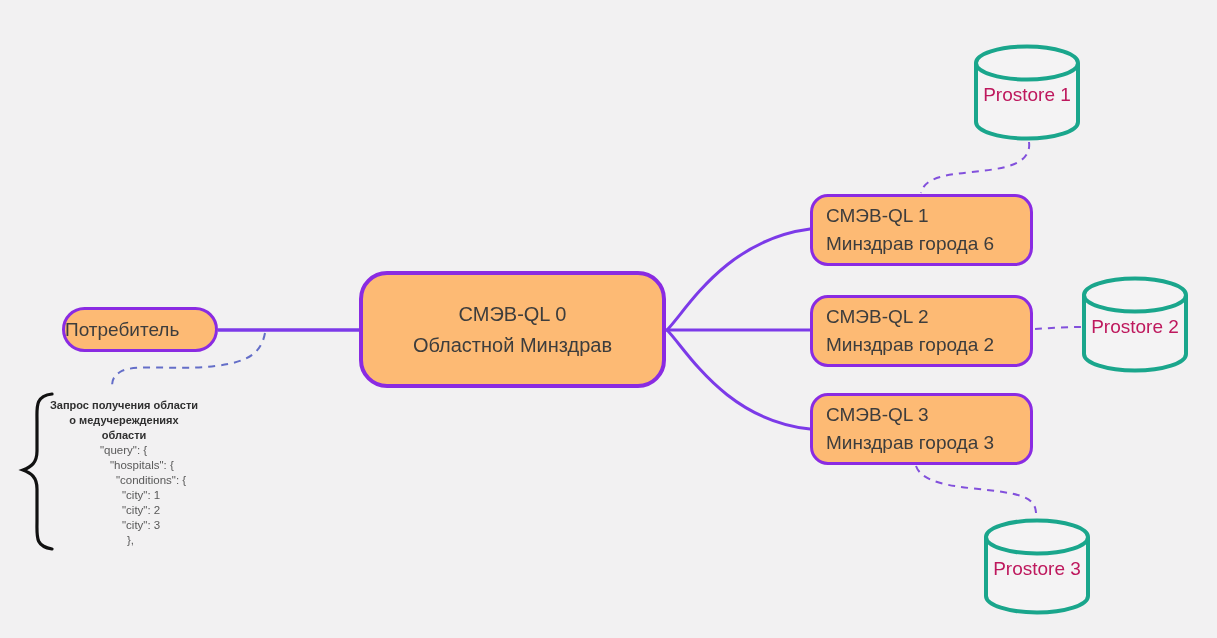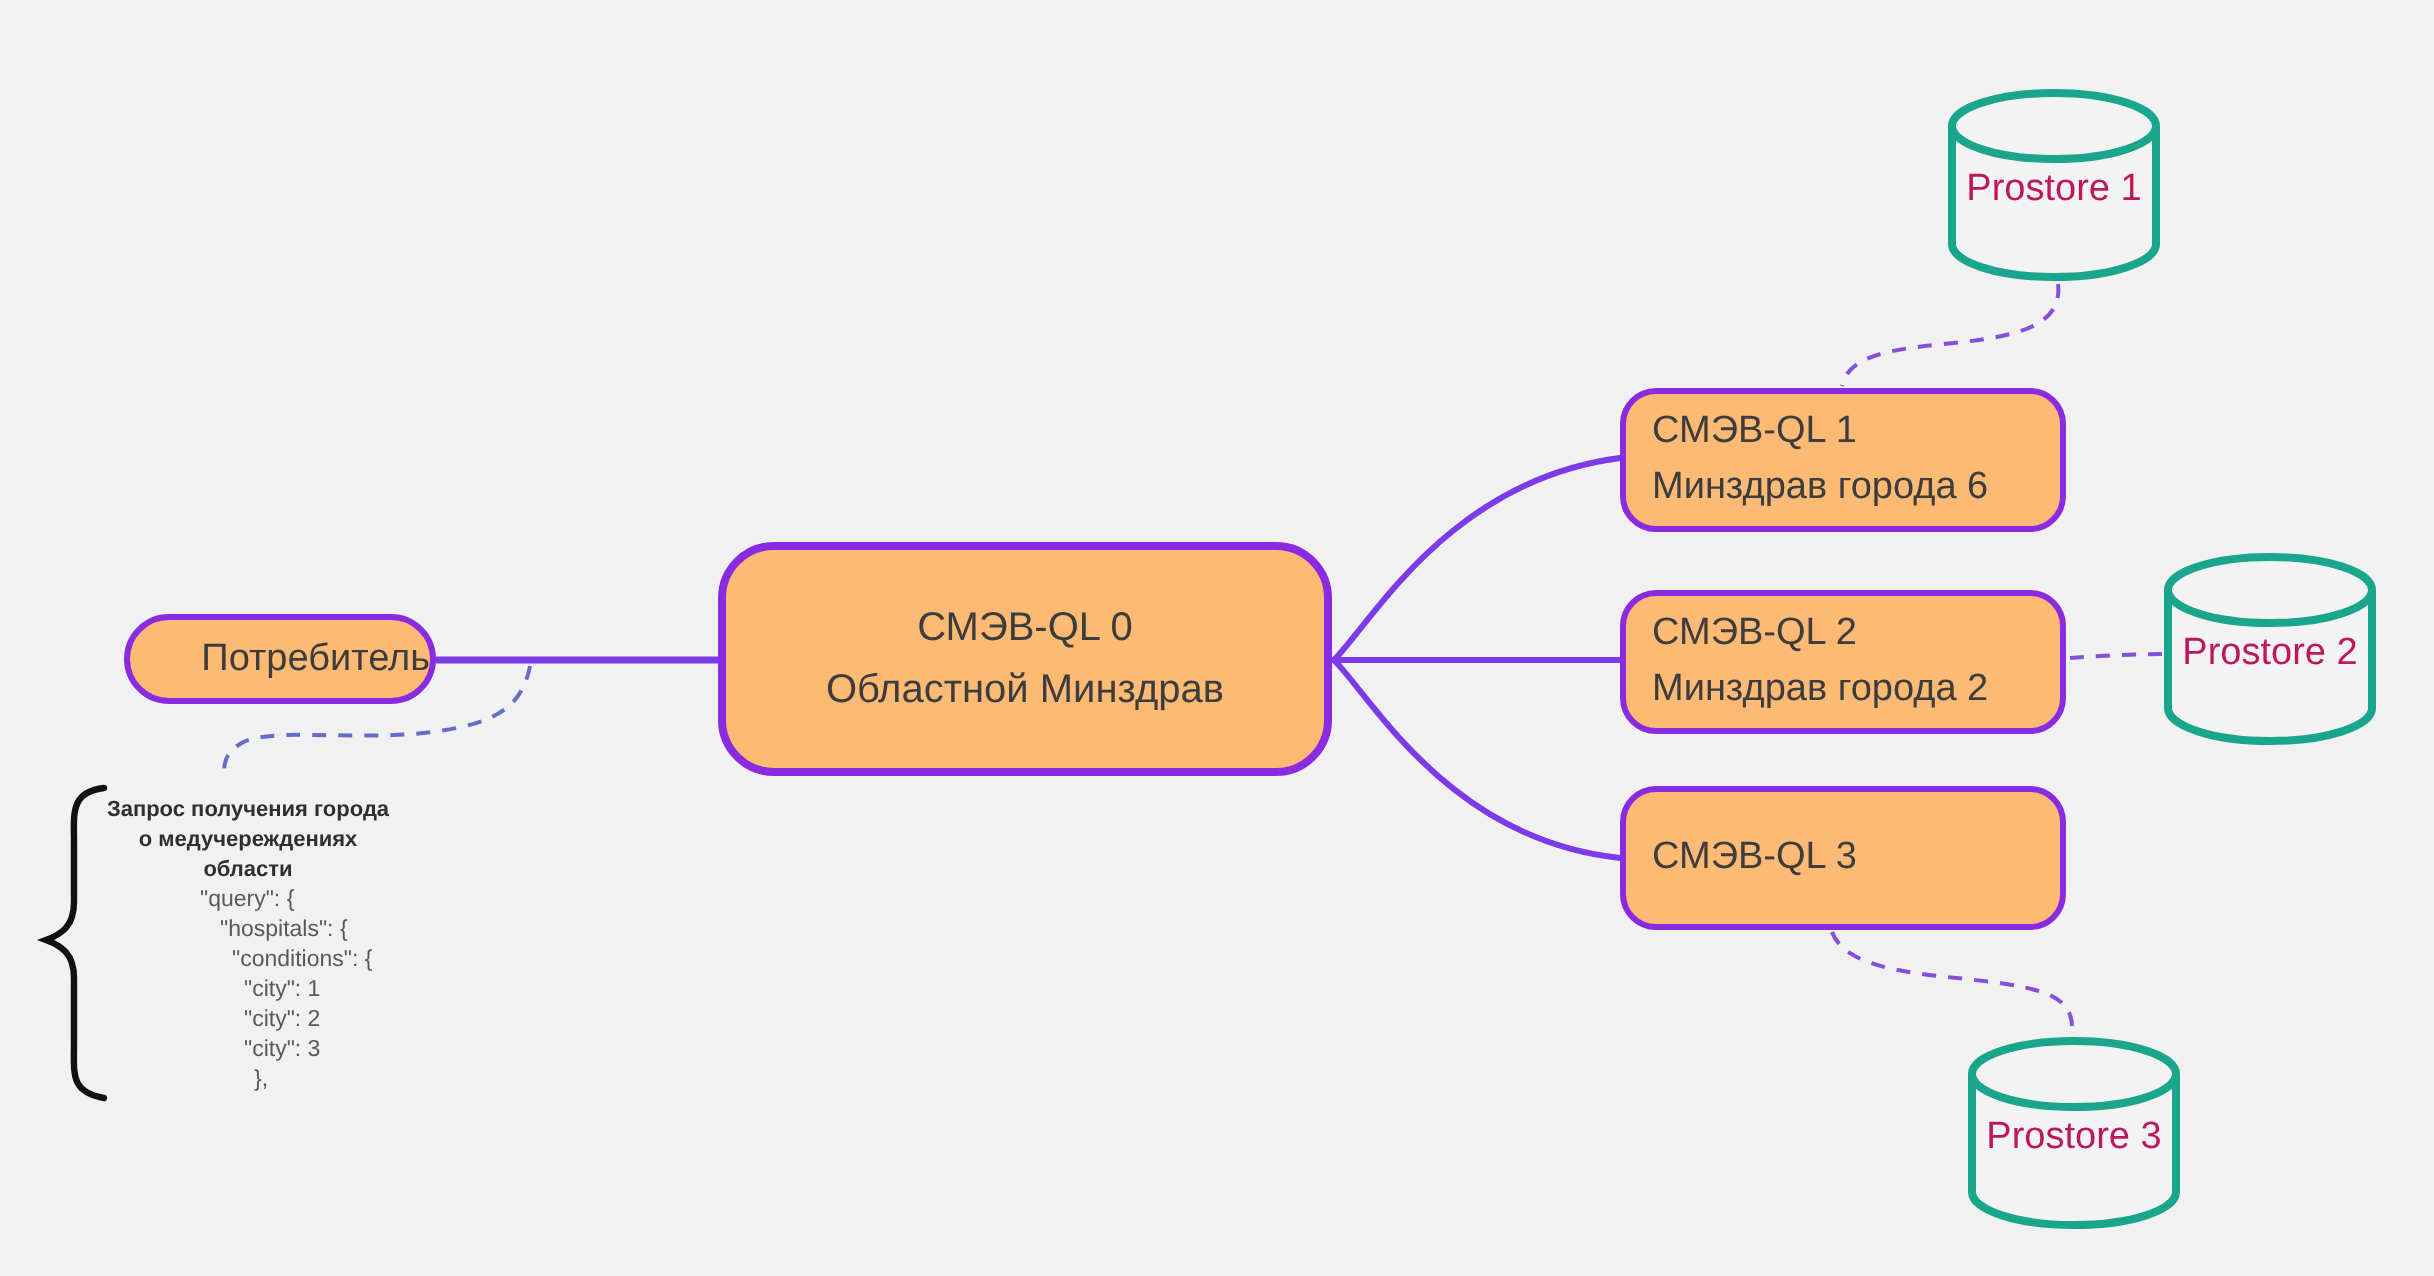--- a/index.html
+++ b/index.html
@@ -9,21 +9,21 @@
     font-family:"Liberation Sans","DejaVu Sans",sans-serif;
     color:#3d3d3d;
   }
   .layer{position:absolute;left:0;top:0;width:1217px;height:638px;}
   .node{
     position:absolute;box-sizing:border-box;background:#fdba74;
     border:3.5px solid #8A2BE2;z-index:2;
   }
   .node-consumer{
     left:62px;top:307px;width:156px;height:45px;border-radius:23px;
-    border-width:3px;display:flex;align-items:center;justify-content:flex-end;
+    border-width:3px;display:flex;align-items:center;justify-content:flex-start;
     font-size:19px;
   }
   .node-central{
     left:359px;top:271px;width:307px;height:117px;border-radius:28px;
     border-width:4px;display:flex;flex-direction:column;align-items:center;
     justify-content:center;font-size:20px;line-height:31px;text-align:center;
   }
   .node-city{
     left:810px;width:223px;height:72px;border-radius:18px;
     display:flex;flex-direction:column;justify-content:center;
@@ -85,20 +85,21 @@
     <span>Минздрав города 6</span>
   </div>
 
   <div class="node node-city node-city-2">
     <span>СМЭВ-QL 2</span>
     <span>Минздрав города 2</span>
   </div>
 
   <div class="node node-city node-city-3">
     <span>СМЭВ-QL 3</span>
+    <span>Минздрав города 3</span>
   </div>
 
   <div class="cylinder cyl-1">
     <svg width="108" height="97" viewBox="0 0 108 97">
       <path d="M3 19 v59 a51 16.5 0 0 0 102 0 v-59" fill="#f4f3f4" stroke="#1AA68C" stroke-width="4"></path>
       <ellipse cx="54" cy="19" rx="51" ry="16.5" fill="#f4f3f4" stroke="#1AA68C" stroke-width="4"></ellipse>
     </svg>
     <div class="cyl-label">Prostore 1</div>
   </div>
 
@@ -116,21 +117,21 @@
       <ellipse cx="54" cy="19" rx="51" ry="16.5" fill="#f4f3f4" stroke="#1AA68C" stroke-width="4"></ellipse>
     </svg>
     <div class="cyl-label">Prostore 3</div>
   </div>
 
   <svg class="brace-svg" width="48" height="170" viewBox="0 0 48 170" fill="none">
     <path d="M40 8 C23 10 25 21 25 35 L25 65 C25 77 19 81 11 84 C19 87 25 91 25 103 L25 135 C25 151 23 160 40 163" stroke="#111111" stroke-width="3.2" stroke-linecap="round"></path>
   </svg>
 
   <div class="annotation">
-    <div class="ann-title">Запрос получения города</div>
+    <div class="ann-title">Запрос получения области</div>
     <div class="ann-title">о медучереждениях</div>
     <div class="ann-title">области</div>
     <div class="ann-code ind-0">"query": {</div>
     <div class="ann-code ind-1">"hospitals": {</div>
     <div class="ann-code ind-2">"conditions": {</div>
     <div class="ann-code ind-3">"city": 1</div>
     <div class="ann-code ind-3">"city": 2</div>
     <div class="ann-code ind-3">"city": 3</div>
     <div class="ann-code ind-4">},</div>
   </div>

